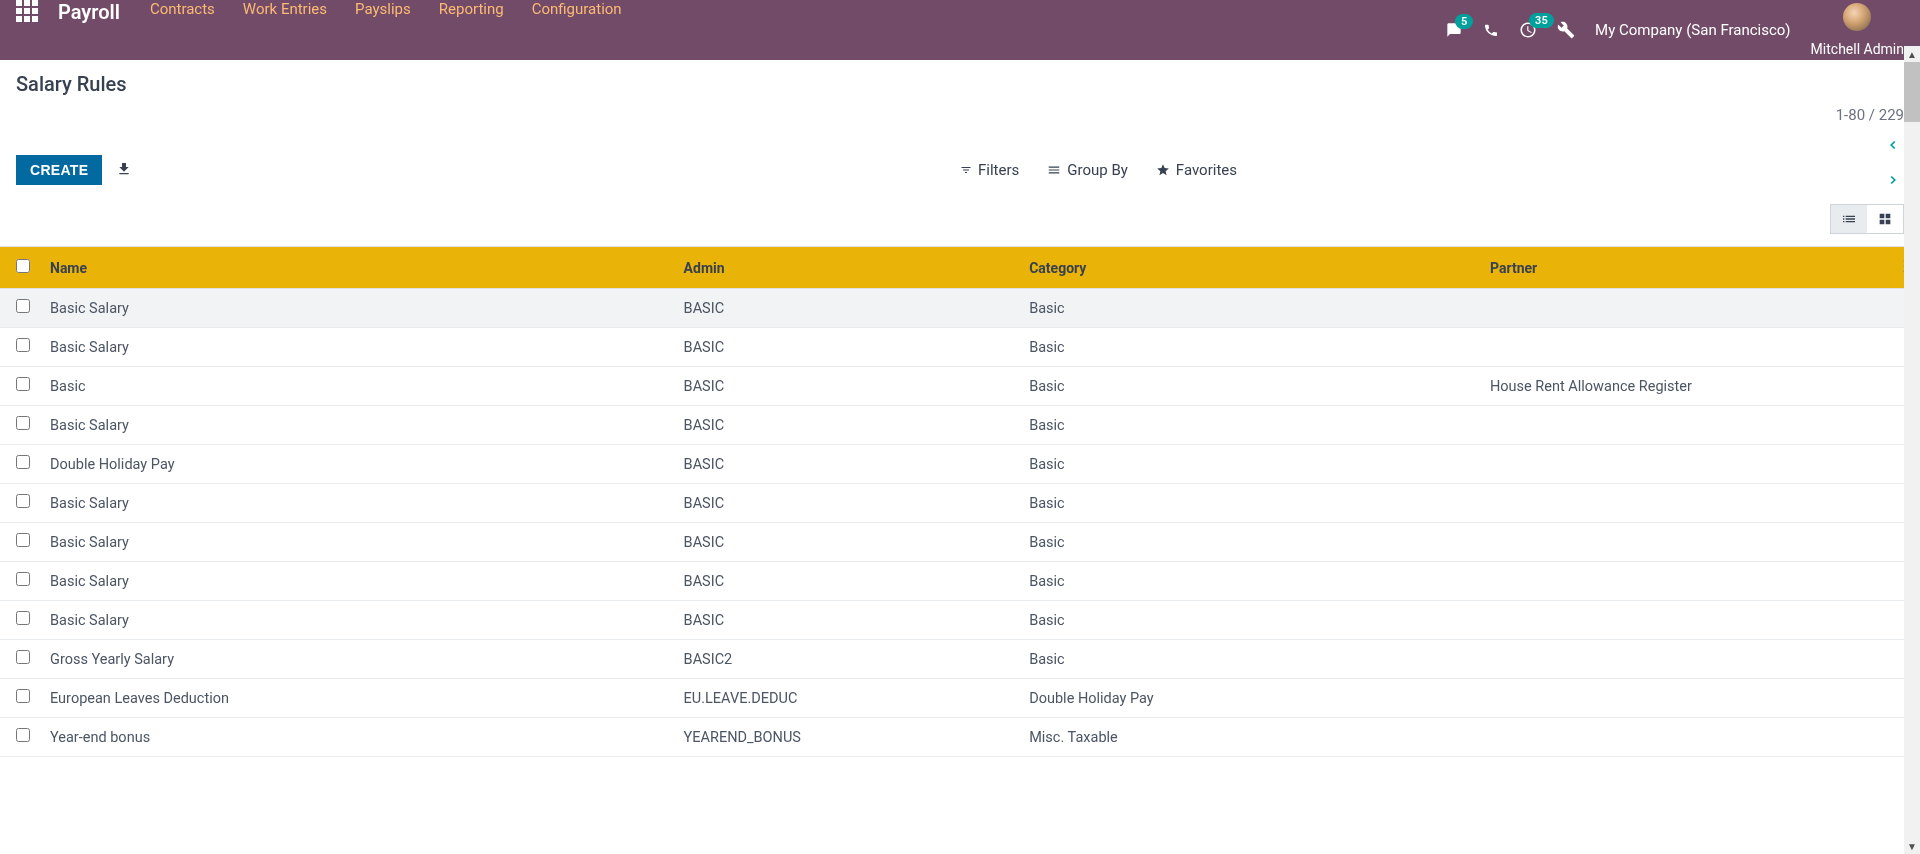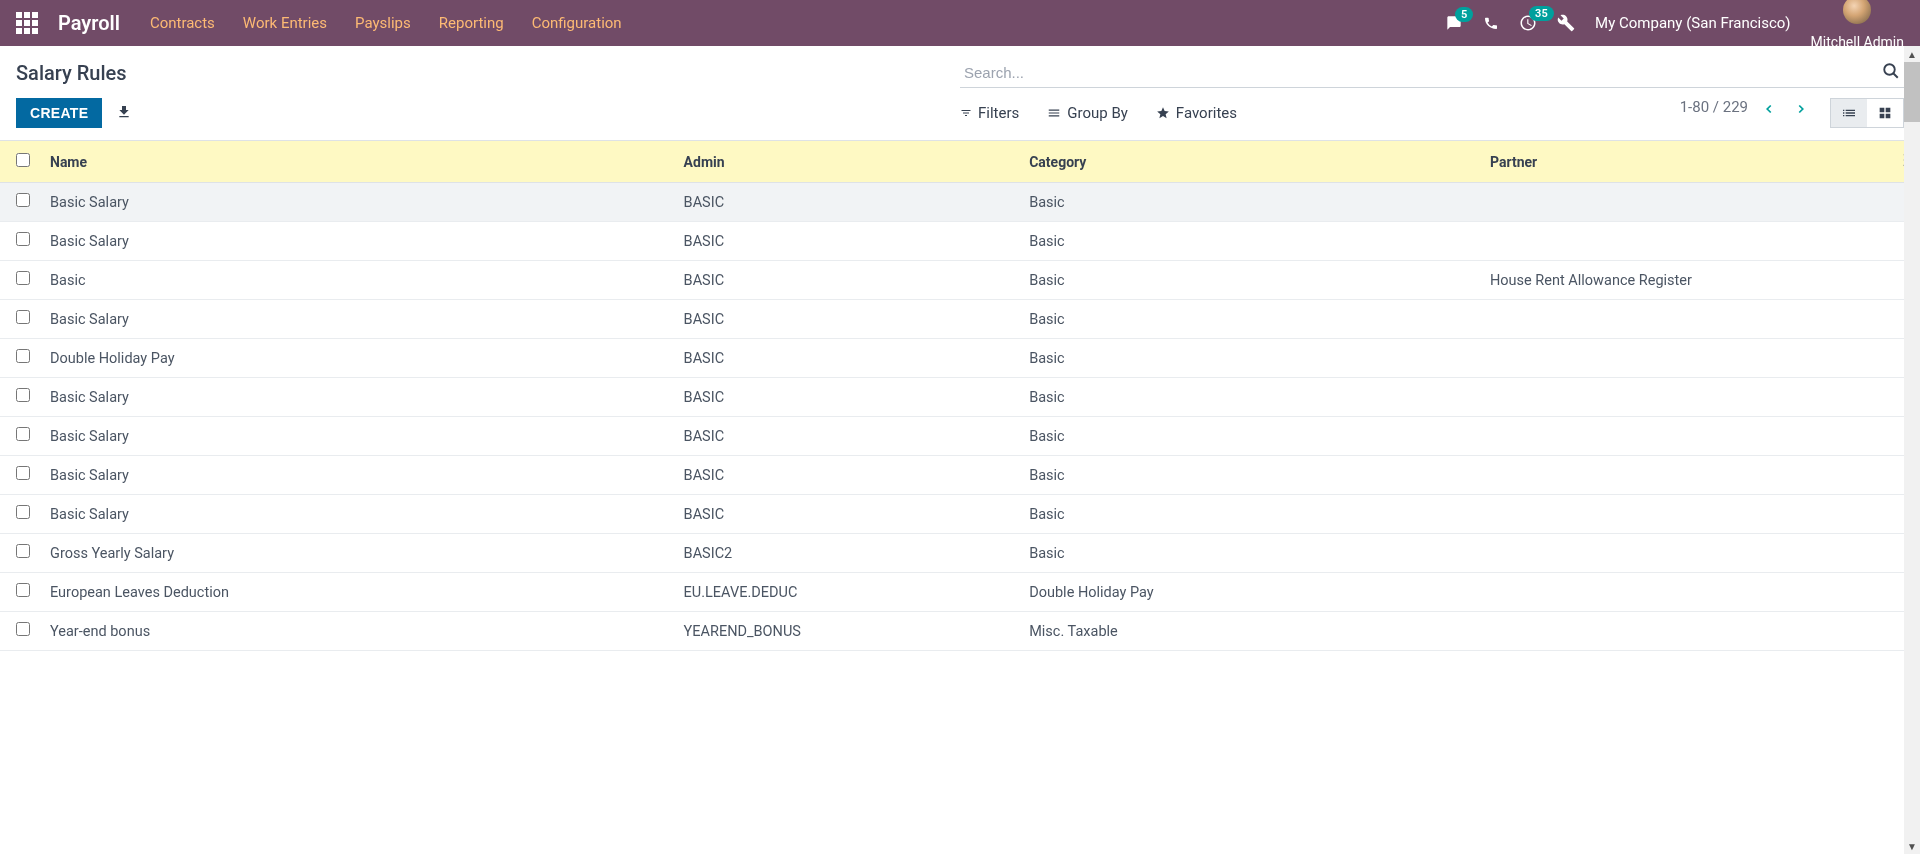--- a/index.html
+++ b/index.html
@@ -1,19 +1,19 @@
 <!DOCTYPE html>
 <html><head>
 <meta charset="utf-8">
 <style>
 * { box-sizing: border-box; margin: 0; padding: 0; }
 body { font-family: -apple-system, BlinkMacSystemFont, "Segoe UI", Roboto, Helvetica, Arial, sans-serif; font-size: 14px; color: #374151; background: #fff; }
 
 
-.navbar { background: #714B67; color: #fff; height: 46px; display: flex; align-items: center; padding: 0 16px; }
+.navbar { background: #714B67; color: #fff; height: 60px; display: flex; padding: 0 16px; }
 .nav-apps-icon { display: grid; grid-template-columns: repeat(3, 6px); grid-template-rows: repeat(3, 6px); gap: 2px; margin-right: 20px; cursor: pointer; }
 .nav-apps-icon span { background: #fff; width: 6px; height: 6px; }
 .brand { font-size: 20px; font-weight: 600; margin-right: 30px; }
 .nav-menu { display: flex; gap: 28px; }
 .nav-menu a { color: #fdba74; text-decoration: none; font-size: 15px; cursor: pointer; }
 .nav-right { margin-left: auto; display: flex; align-items: center; gap: 20px; }
 .nav-icon { position: relative; cursor: pointer; color: #fff; display: flex; align-items: center; }
 .nav-icon svg { fill: #fff; }
 .badge { position: absolute; top: -8px; left: 10px; background: #00A09D; color: #fff; border-radius: 10px; font-size: 11px; padding: 1px 6px; font-weight: 600; }
 .company-name { font-size: 15px; }
@@ -28,34 +28,34 @@
 .search-wrap { margin-left: auto; width: 50%; position: relative; }
 .search-input { width: 100%; border: none; border-bottom: 1px solid #ced4da; padding: 6px 30px 6px 4px; font-size: 15px; outline: none; background: transparent; }
 .search-input::placeholder { color: #9ca3af; }
 .search-btn { position: absolute; right: 4px; top: 4px; cursor: pointer; color: #374151; }
 
 .cp-bottom { display: flex; align-items: center; padding-bottom: 12px; }
 .btn-create { background: #0369a1; color: #fff; border: none; padding: 7px 14px; font-size: 14px; font-weight: 600; cursor: pointer; letter-spacing: 0.3px; }
 .btn-import { margin-left: 14px; cursor: pointer; color: #374151; }
 .cp-right { margin-left: auto; display: flex; margin-right: 0; width: 50%; align-items: center; gap: 28px; }
 .filter-item { display: flex; align-items: center; gap: 6px; cursor: pointer; color: #374151; font-size: 15px; }
-.pager-section { margin-left: auto; display: flex; align-items: flex-start; gap: 10px; }
+.pager-section { margin-left: auto; display: flex; align-items: flex-end; gap: 10px; flex-direction: column; }
 .pager-text { color: #6b7280; font-size: 15px; }
 .pager-arrow { cursor: pointer; color: #00A09D; padding: 4px; }
 .pager-arrow svg { stroke: #00A09D; }
 .view-switcher { display: flex; border: 1px solid #ced4da; margin-left: 8px; }
 .view-btn { padding: 6px 10px; cursor: pointer; display: flex; align-items: center; }
 .view-btn.active { background: #e9ecef; }
 
 .hr-sep { border: none; border-top: 1px solid #dee2e6; }
 
 
 .table-wrap { overflow-y: auto; height: calc(100vh - 170px); }
 table { width: 100%; border-collapse: collapse; }
-th { text-align: left; font-weight: 700; color: #374151; padding: 12px 10px; border-bottom: 1px solid #dee2e6; font-size: 14px; background: #fef9c3; position: sticky; top: 0; }
+th { text-align: left; font-weight: 700; color: #374151; padding: 12px 10px; border-bottom: 1px solid #dee2e6; font-size: 14px; background: #eab308; position: sticky; top: 0; }
 th.check-col, td.check-col { width: 40px; text-align: center; padding-left: 16px; }
 th.opt-col { width: 30px; text-align: center; }
 td { padding: 10px 10px; border-bottom: 1px solid #e9ecef; font-size: 14.5px; color: #4b5563; }
 tbody tr.highlight { background: #f1f3f5; }
 input[type=checkbox] { width: 14px; height: 14px; cursor: pointer; accent-color: #00A09D; }
 
 .scrollbar-track { position: fixed; right: 0; top: 46px; bottom: 0; width: 16px; background: #f1f1f1; }
 .scrollbar-thumb { position: absolute; top: 0; width: 100%; height: 60px; background: #c1c1c1; }
 .scrollbar-arrow { position: absolute; width: 100%; height: 16px; display: flex; align-items: center; justify-content: center; color: #505050; font-size: 10px; }
 .scrollbar-arrow.up { top: 0; }
@@ -118,29 +118,20 @@
           <div class="avatar-inner"></div>
         </div>
       <span>Mitchell Admin</span>
     </div>
   </div>
 </div>
 
 <div class="control-panel">
   <div class="cp-top">
     <div class="breadcrumb">Salary Rules</div>
-    <div class="search-wrap">
-      <input class="search-input" type="text" placeholder="Search..." style="">
-      <div class="search-btn">
-        <svg width="18" height="18" viewBox="0 0 24 24" fill="none" stroke="currentColor" stroke-width="2.5">
-            <circle cx="10" cy="10" r="7"></circle>
-            <line x1="21" y1="21" x2="15" y2="15"></line>
-          </svg>
-      </div>
-    </div>
   </div>
   <div class="cp-bottom">
     <button class="btn-create">CREATE</button>
     <div class="btn-import">
       <svg width="16" height="16" viewBox="0 0 24 24" fill="currentColor">
           <path d="M19 9h-4V3H9v6H5l7 7 7-7zM5 18v2h14v-2H5z"></path>
         </svg>
     </div>
     <div class="cp-right">
       <div class="filter-item">

